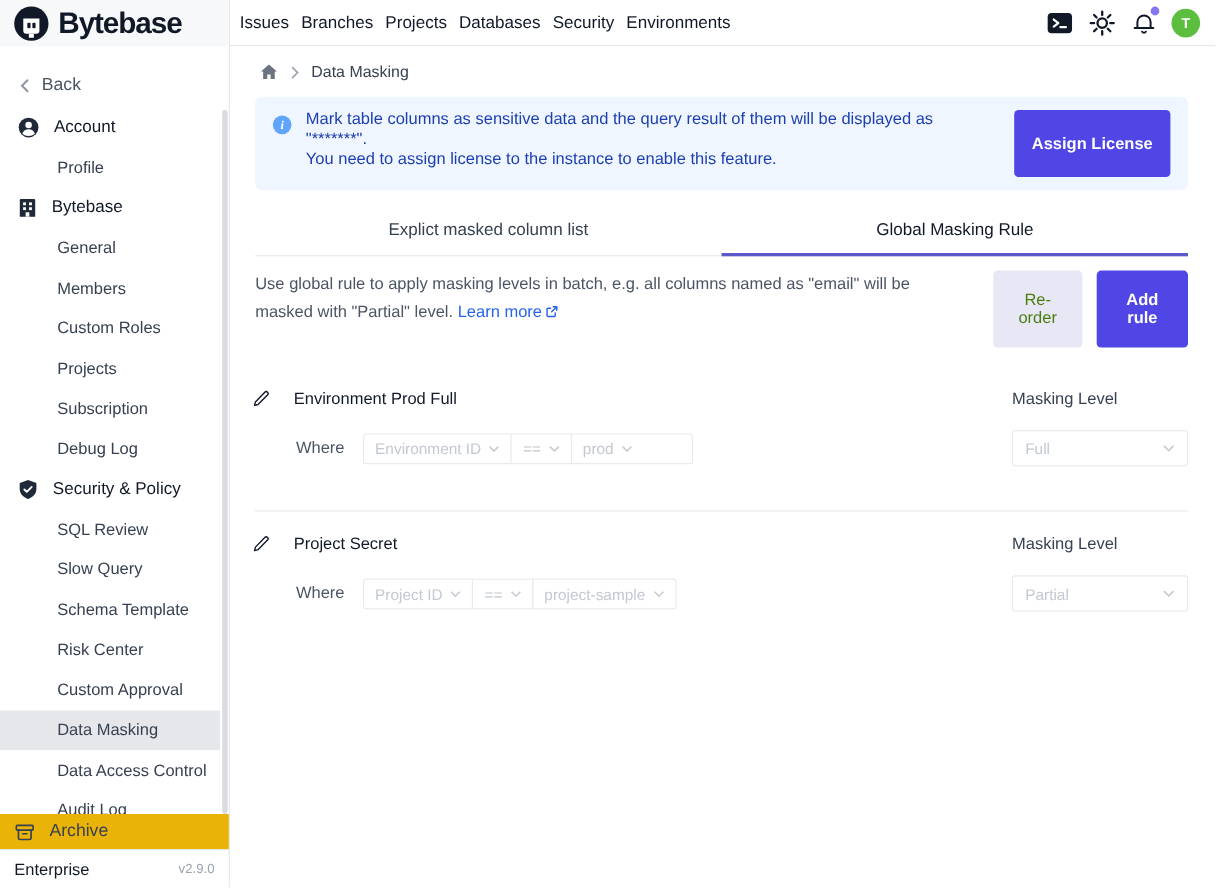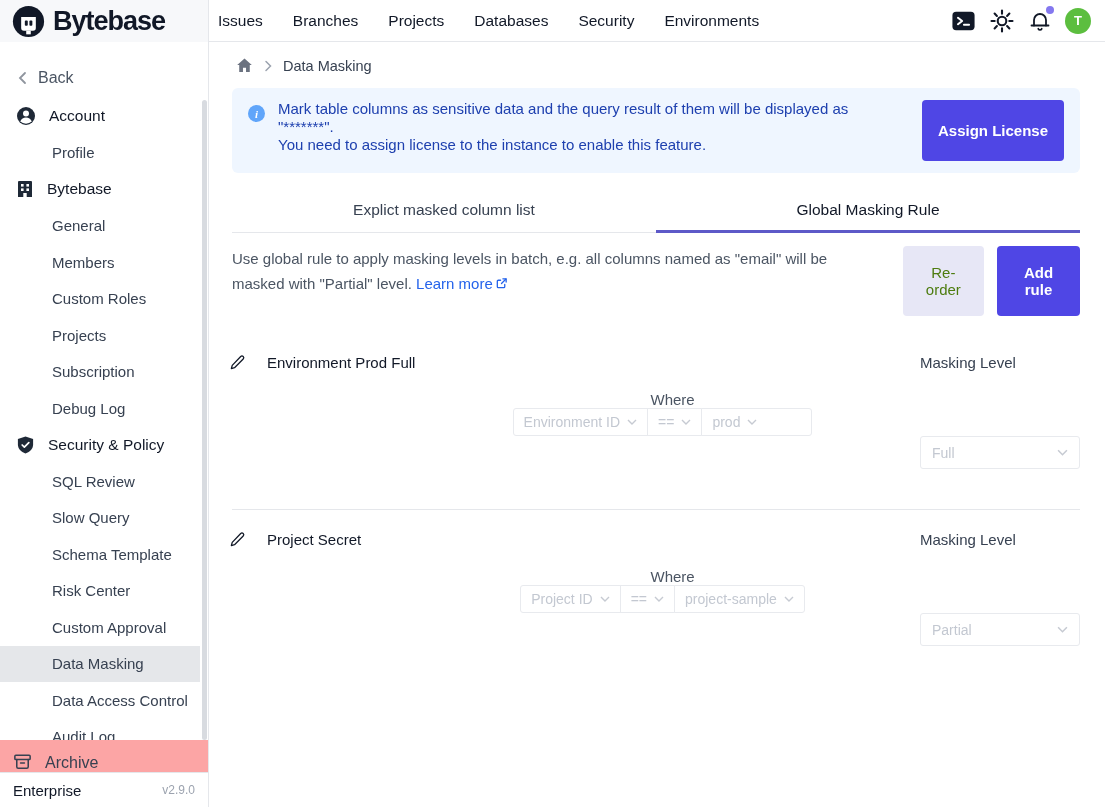--- a/index.html
+++ b/index.html
@@ -13,29 +13,29 @@
   svg{display:block;}
   
   aside{width:209px;min-width:209px;height:807px;border-right:1px solid var(--border);display:flex;flex-direction:column;position:relative;background:#fff;}
   .logo{height:42px;background:#f7f8fa;display:flex;align-items:center;gap:8px;padding:0 12px;cursor:pointer;}
   .logo-text{font-size:27px;font-weight:700;letter-spacing:-1px;color:#111827;}
   .side-nav{flex:1;overflow:hidden;padding-top:16px;}
   .back-row{height:40px;display:flex;align-items:center;gap:10px;padding-left:17px;font-size:16px;color:var(--txt-soft);cursor:pointer;}
   .side-header{height:36.5px;display:flex;align-items:center;gap:13px;padding-left:16px;font-size:15.5px;font-weight:500;color:#111827;cursor:pointer;}
   .side-item{height:36.5px;display:flex;align-items:center;padding-left:52px;font-size:15px;color:var(--txt-mid);cursor:pointer;}
   .side-item.active{background:#e5e7ea;width:calc(100% - 8px);}
-  .archive-row{height:32px;display:flex;align-items:flex-end;gap:12px;padding-left:12px;font-size:16px;color:var(--txt-mid);background:#fca5a5;cursor:pointer;}
+  .archive-row{height:32px;display:flex;align-items:center;gap:12px;padding-left:12px;font-size:16px;color:var(--txt-mid);background:#eab308;cursor:pointer;}
   .side-footer{height:35px;border-top:1px solid var(--border);display:flex;align-items:center;justify-content:space-between;padding:0 13px;}
   .plan{font-size:15px;font-weight:500;color:#111827;}
   .version{font-size:12px;color:#9ca3af;}
   .side-scrollbar{position:absolute;right:1px;top:100px;width:5px;height:640px;background:#d8dbe0;border-radius:3px;}
   
   .main-col{flex:1;display:flex;flex-direction:column;}
   header{height:42px;border-bottom:1px solid var(--border);display:flex;align-items:center;padding:0 14px 0 9px;}
-  .top-nav{display:flex;gap:30px;align-items:flex-end;}
+  .top-nav{display:flex;gap:11px;align-items:flex-end;}
   .nav-link{font-size:15.5px;color:#111827;text-decoration:none;cursor:pointer;}
   .header-icons{margin-left:auto;display:flex;align-items:center;gap:13px;}
   .icon-btn{cursor:pointer;position:relative;display:flex;}
   .bell-dot{position:absolute;top:-3px;right:-2px;width:8px;height:8px;border-radius:50%;background:var(--dot);}
   .avatar{width:26px;height:26px;border-radius:50%;background:var(--avatar);color:#fff;font-size:13px;font-weight:700;display:flex;align-items:center;justify-content:center;cursor:pointer;}
   
   .content{padding:0 25px 0 23px;flex:1;}
   .breadcrumb{display:flex;align-items:center;gap:11px;padding:15px 0 14px 4px;}
   .crumb-label{font-size:14.5px;color:var(--txt-mid);}
   .banner{background:var(--banner-bg);border-radius:6px;padding:12px 16px;display:flex;align-items:flex-start;}
@@ -50,21 +50,21 @@
   .desc-text{width:672px;font-size:15px;line-height:25px;color:var(--txt-soft);}
   .learn-link{color:var(--link);text-decoration:none;cursor:pointer;display:inline-flex;align-items:center;gap:2px;}
   .desc-actions{margin-left:auto;display:flex;gap:13px;}
   .btn-soft{background:var(--accent-soft);color:#4d7c0f;border:none;border-radius:4px;font-size:15px;padding:18px 14px;cursor:pointer;font-family:inherit;}
   .btn-primary{background:var(--accent);color:#fff;border:none;border-radius:4px;font-size:15px;font-weight:700;padding:9px 14px;cursor:pointer;font-family:inherit;}
   .rule{margin-top:38px;}
   .rule-head{display:flex;align-items:center;}
   .edit-btn{cursor:pointer;display:flex;margin-left:-3px;}
   .rule-title{margin-left:21px;font-size:15px;font-weight:500;color:#111827;}
   .level-label{margin-left:auto;width:160px;font-size:15px;color:var(--txt-mid);}
-  .rule-body{display:flex;align-items:center;margin-top:20px;flex-direction:column;}
+  .rule-body{display:flex;align-items:center;margin-top:20px;}
   .where-label{margin-left:37px;font-size:15px;color:var(--txt-soft);width:48px;}
   .sel-group{display:flex;margin-left:13px;}
   .sel{height:28px;border:1px solid var(--sel-border);background:#fff;display:flex;align-items:center;gap:7px;padding:0 10px;font-size:14px;color:var(--sel-txt);cursor:pointer;}
   .sel + .sel{margin-left:-1px;}
   .sel:first-child{border-radius:3px 0 0 3px;}
   .sel:last-child{border-radius:0 3px 3px 0;}
   .rule-0 .sel-value{min-width:111px;justify-content:flex-start;}
   .rule-1 .sel-value{min-width:128px;justify-content:space-between;}
   .level-select{margin-left:auto;width:160px;height:33px;border:1px solid var(--sel-border);border-radius:3px;background:#fff;display:flex;align-items:center;justify-content:space-between;padding:0 11px;font-size:14px;color:var(--sel-txt);cursor:pointer;}
   .rule-divider{border:none;border-top:1px solid var(--border);margin-top:40px;}

